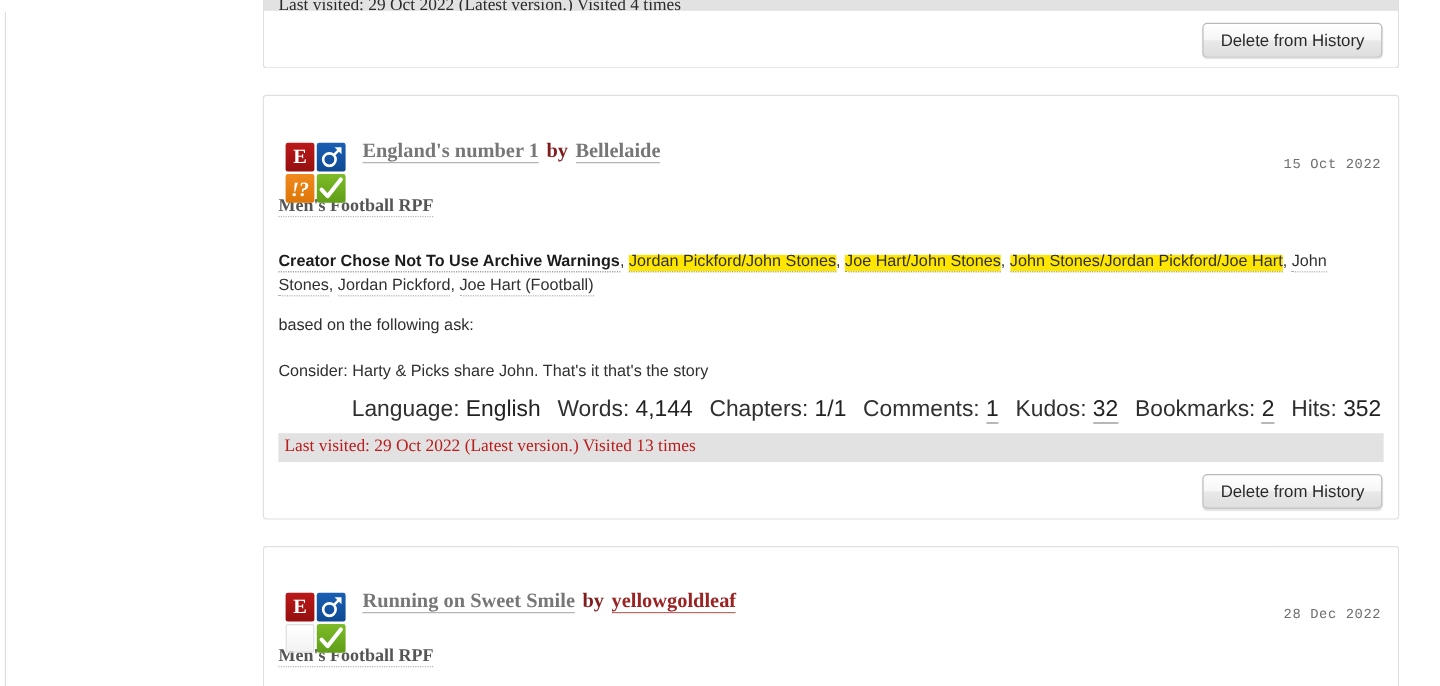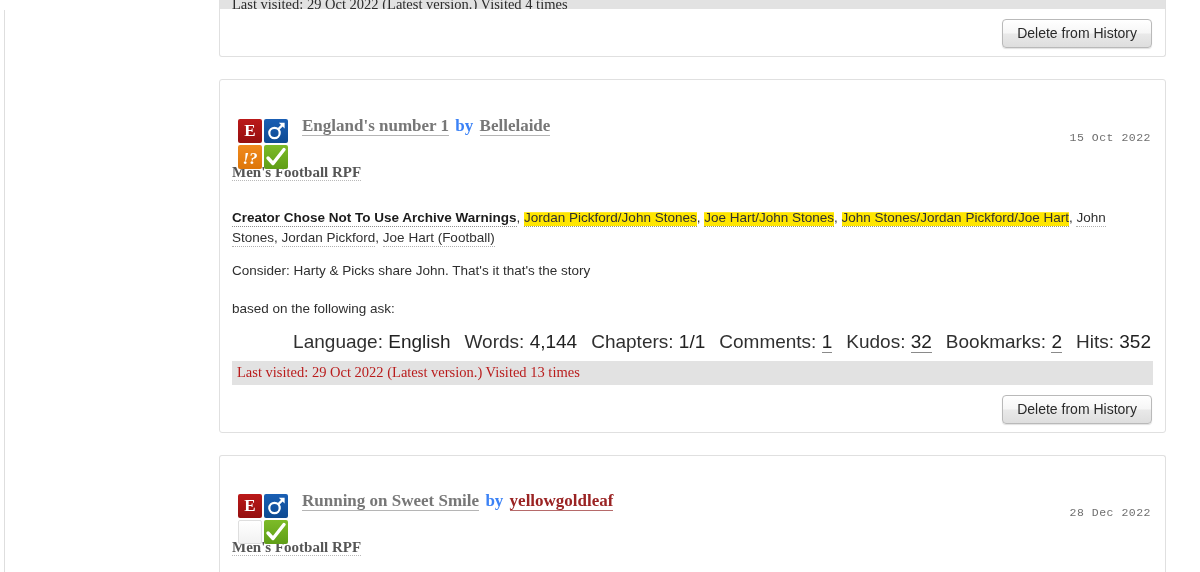--- a/index.html
+++ b/index.html
@@ -87,21 +87,21 @@
 
   .rt svg { display: block; }
 
   .heading {
     margin-left: 70px;
     padding-top: 2px;
     font-size: 17px;
     line-height: 22px;
     font-family: "Liberation Serif", "DejaVu Serif", serif;
   }
-  .heading .by { color: #3b82f6; padding: 0 2px; }
+  .heading .by { color: #7f1d1d; padding: 0 2px; }
   a.ttl, a.auth, a.fandom-link {
     text-decoration: none;
     border-bottom: 1px solid rgba(120,120,120,.55);
   }
   a.ttl       { color: #777777; }
   a.auth      { color: #777777; }
   a.auth.unvisited { color: #9a2323; border-bottom-color: #b66a6a; }
   .fandoms {
     font-size: 15px;
     line-height: 21px;
@@ -275,22 +275,22 @@
         </h4>
 
         <h5 class="fandoms">
           <a class="fandom-link" href="#">Men's Football RPF</a>
         </h5>
       </div>
 
       <ul class="tags"><li class="warnings"><a href="#">Creator Chose Not To Use Archive Warnings</a></li><li class="rel"><a href="#" class="hl">Jordan Pickford/John Stones</a></li><li class="rel"><a href="#" class="hl">Joe Hart/John Stones</a></li><li class="rel"><a href="#" class="hl">John Stones/Jordan Pickford/Joe Hart</a></li><li><a href="#">John Stones</a></li><li><a href="#">Jordan Pickford</a></li><li><a href="#">Joe Hart (Football)</a></li></ul>
 
       <div class="summary">
+          <p>based on the following ask:</p>
           <p>Consider: Harty &amp; Picks share John. That's it that's the story</p>
-          <p>based on the following ask:</p>
         </div>
 
       <div class="stats"><span class="pair"><span class="lbl">Language: </span><span class="val">English</span></span><span class="pair"><span class="lbl">Words: </span><span class="val">4,144</span></span><span class="pair"><span class="lbl">Chapters: </span><span class="val">1/1</span></span><span class="pair"><span class="lbl">Comments: </span><span class="val link">1</span></span><span class="pair"><span class="lbl">Kudos: </span><span class="val link">32</span></span><span class="pair"><span class="lbl">Bookmarks: </span><span class="val link">2</span></span><span class="pair"><span class="lbl">Hits: </span><span class="val">352</span></span></div>
 
       <div class="viewed">Last visited: 29 Oct 2022 (Latest version.) Visited 13 times</div>
 
       <div class="actions">
         <button class="btn-delete">Delete from History</button>
       </div>
     </div>

